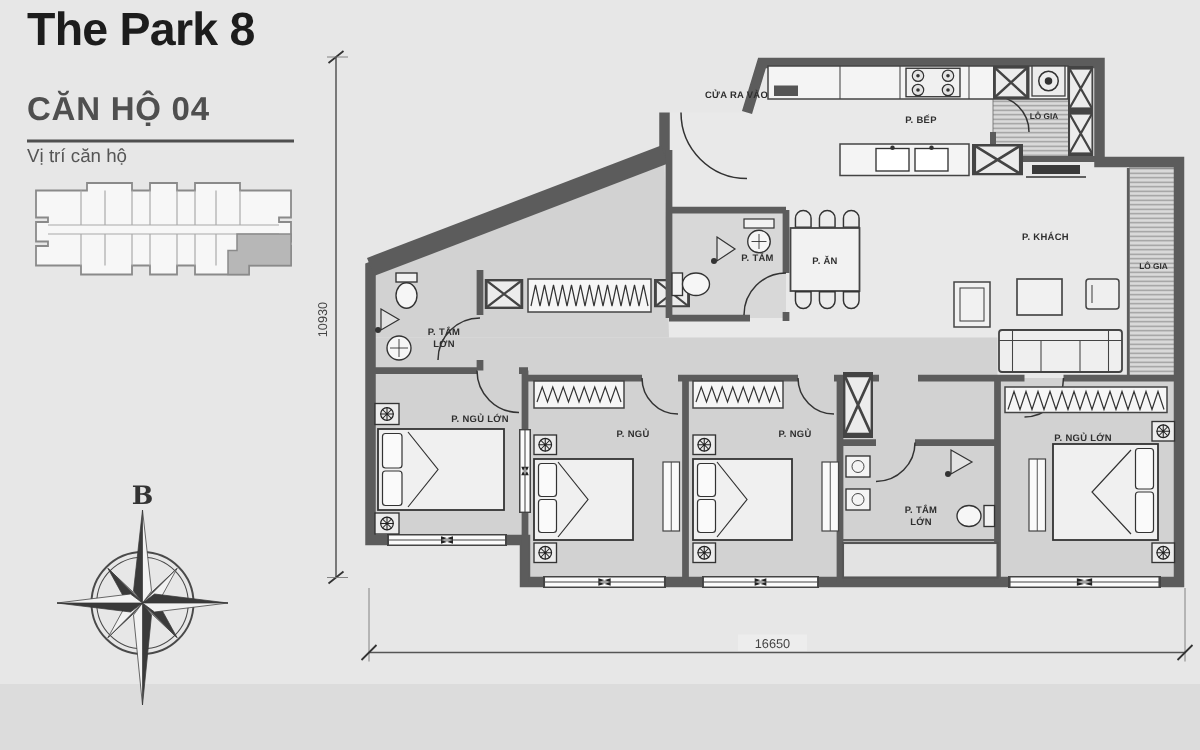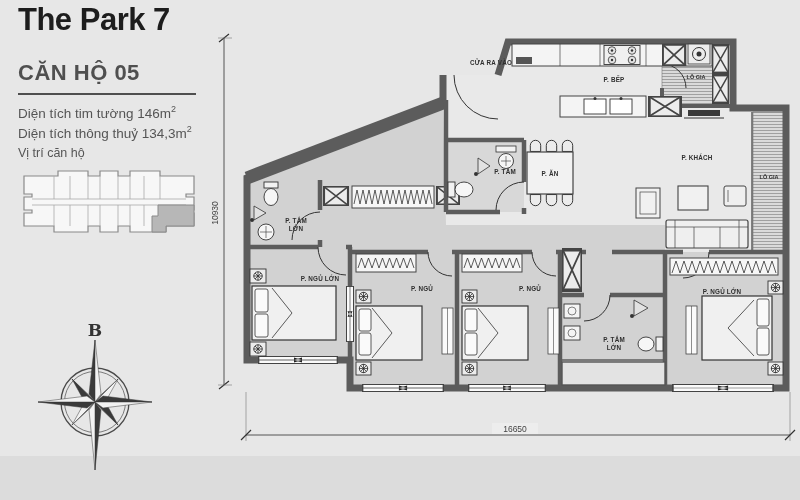--- a/index.html
+++ b/index.html
@@ -27,27 +27,23 @@
   .plan-svg { position:absolute; left:210px; top:25px; }
   .compass-b { font-family:"DejaVu Serif", serif; font-size:17px; font-weight:bold; fill:#333; text-anchor:middle; }
 </style>
 </head>
 <body>
 
 <div class="canvas">
   <div class="bottom-strip"></div>
 
   <div class="sidebar">
-    <h1>The Park 7</h1>
+    <h1>The Park 8</h1>
     <div class="unit-block">
-      <h2>CĂN HỘ 05</h2>
-      <div class="area-lines">
-        <p><span>Diện tích tim tường 146m</span><sup>2</sup></p>
-        <p><span>Diện tích thông thuỷ 134,3m</span><sup>2</sup></p>
-      </div>
+      <h2>CĂN HỘ 04</h2>
       <div class="loc-label">Vị trí căn hộ</div>
     </div>
 
     
     <svg class="minimap" width="182" height="72" viewBox="0 0 182 72">
       <path d="M6,10 H40 V5 H70 V10 H82 V5 H100 V10 H112 V5 H142 V10 H176 V28 H168 V31 H176 V44 H168 V47 H176 V60 H148 V66 H112 V60 H100 V66 H82 V60 H70 V66 H36 V60 H6 V47 H14 V44 H6 V31 H14 V28 H6 Z" fill="#f7f7f7" stroke="#8a8a8a" stroke-width="1.2"></path>
       <g stroke="#aaaaaa" stroke-width="0.8">
         <path d="M14,33 H168 M14,39 H168"></path>
         <path d="M36,10 V33 M70,10 V33 M82,10 V33 M100,10 V33 M112,10 V33 M142,10 V33"></path>
         <path d="M36,39 V60 M70,39 V60 M82,39 V60 M100,39 V60 M112,39 V60 M142,39 V60"></path>

